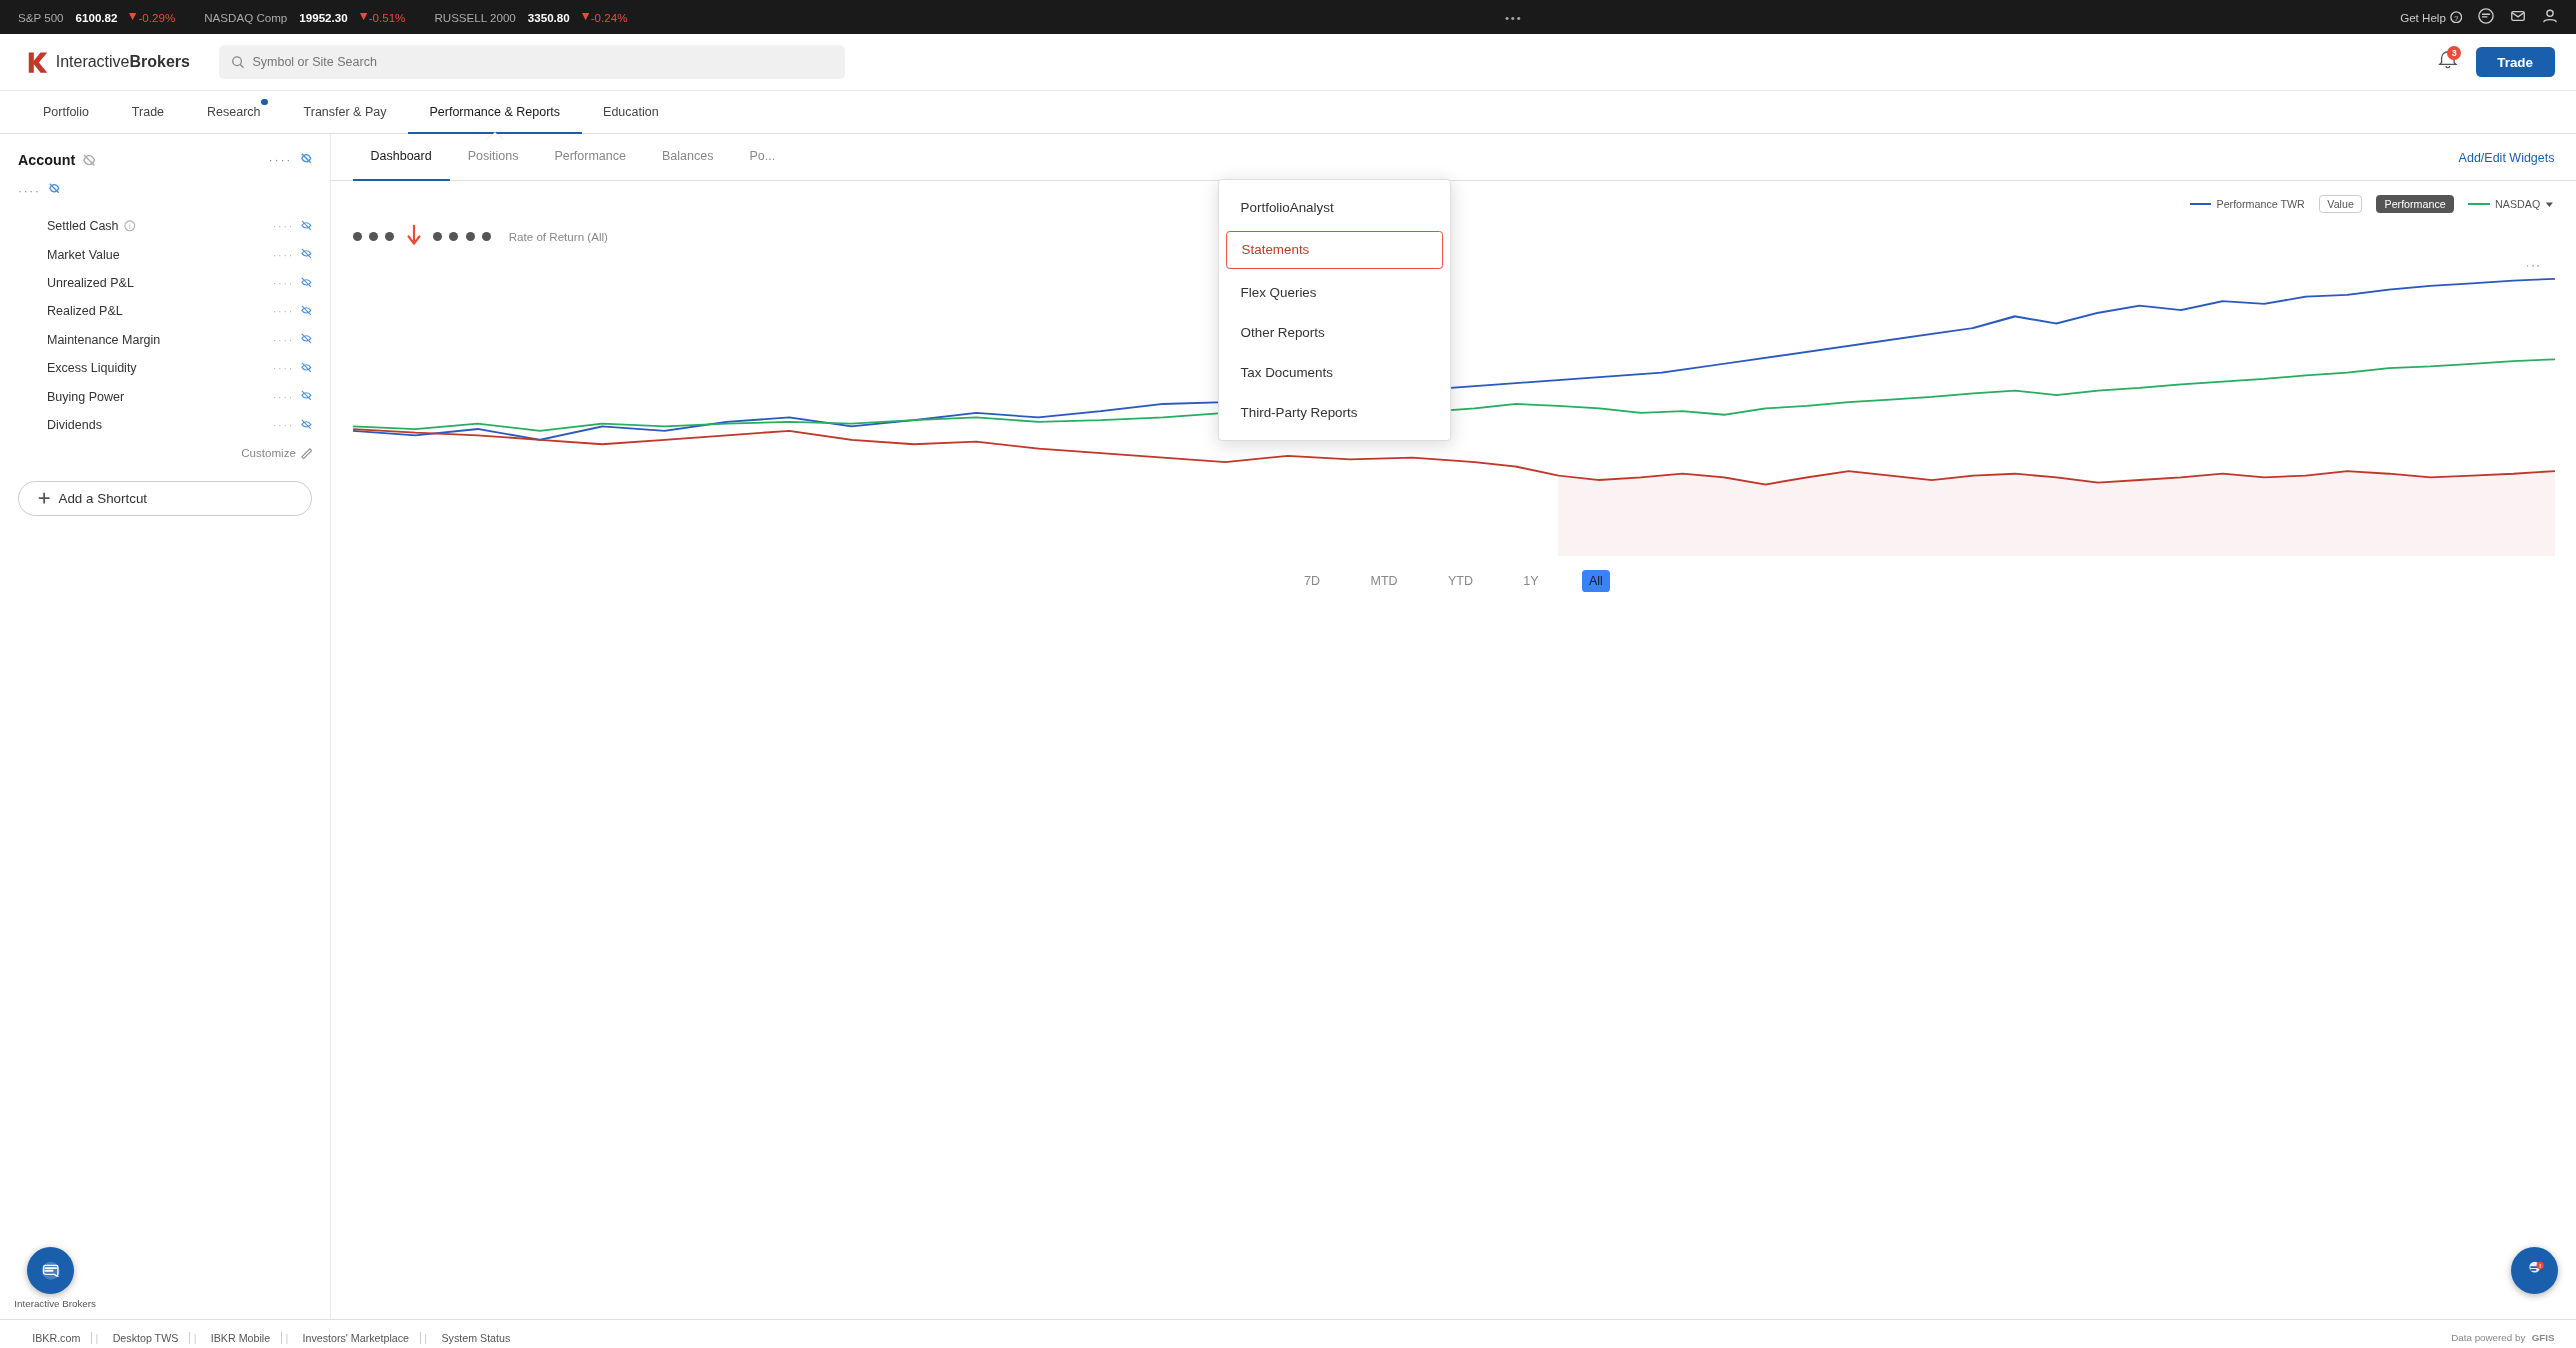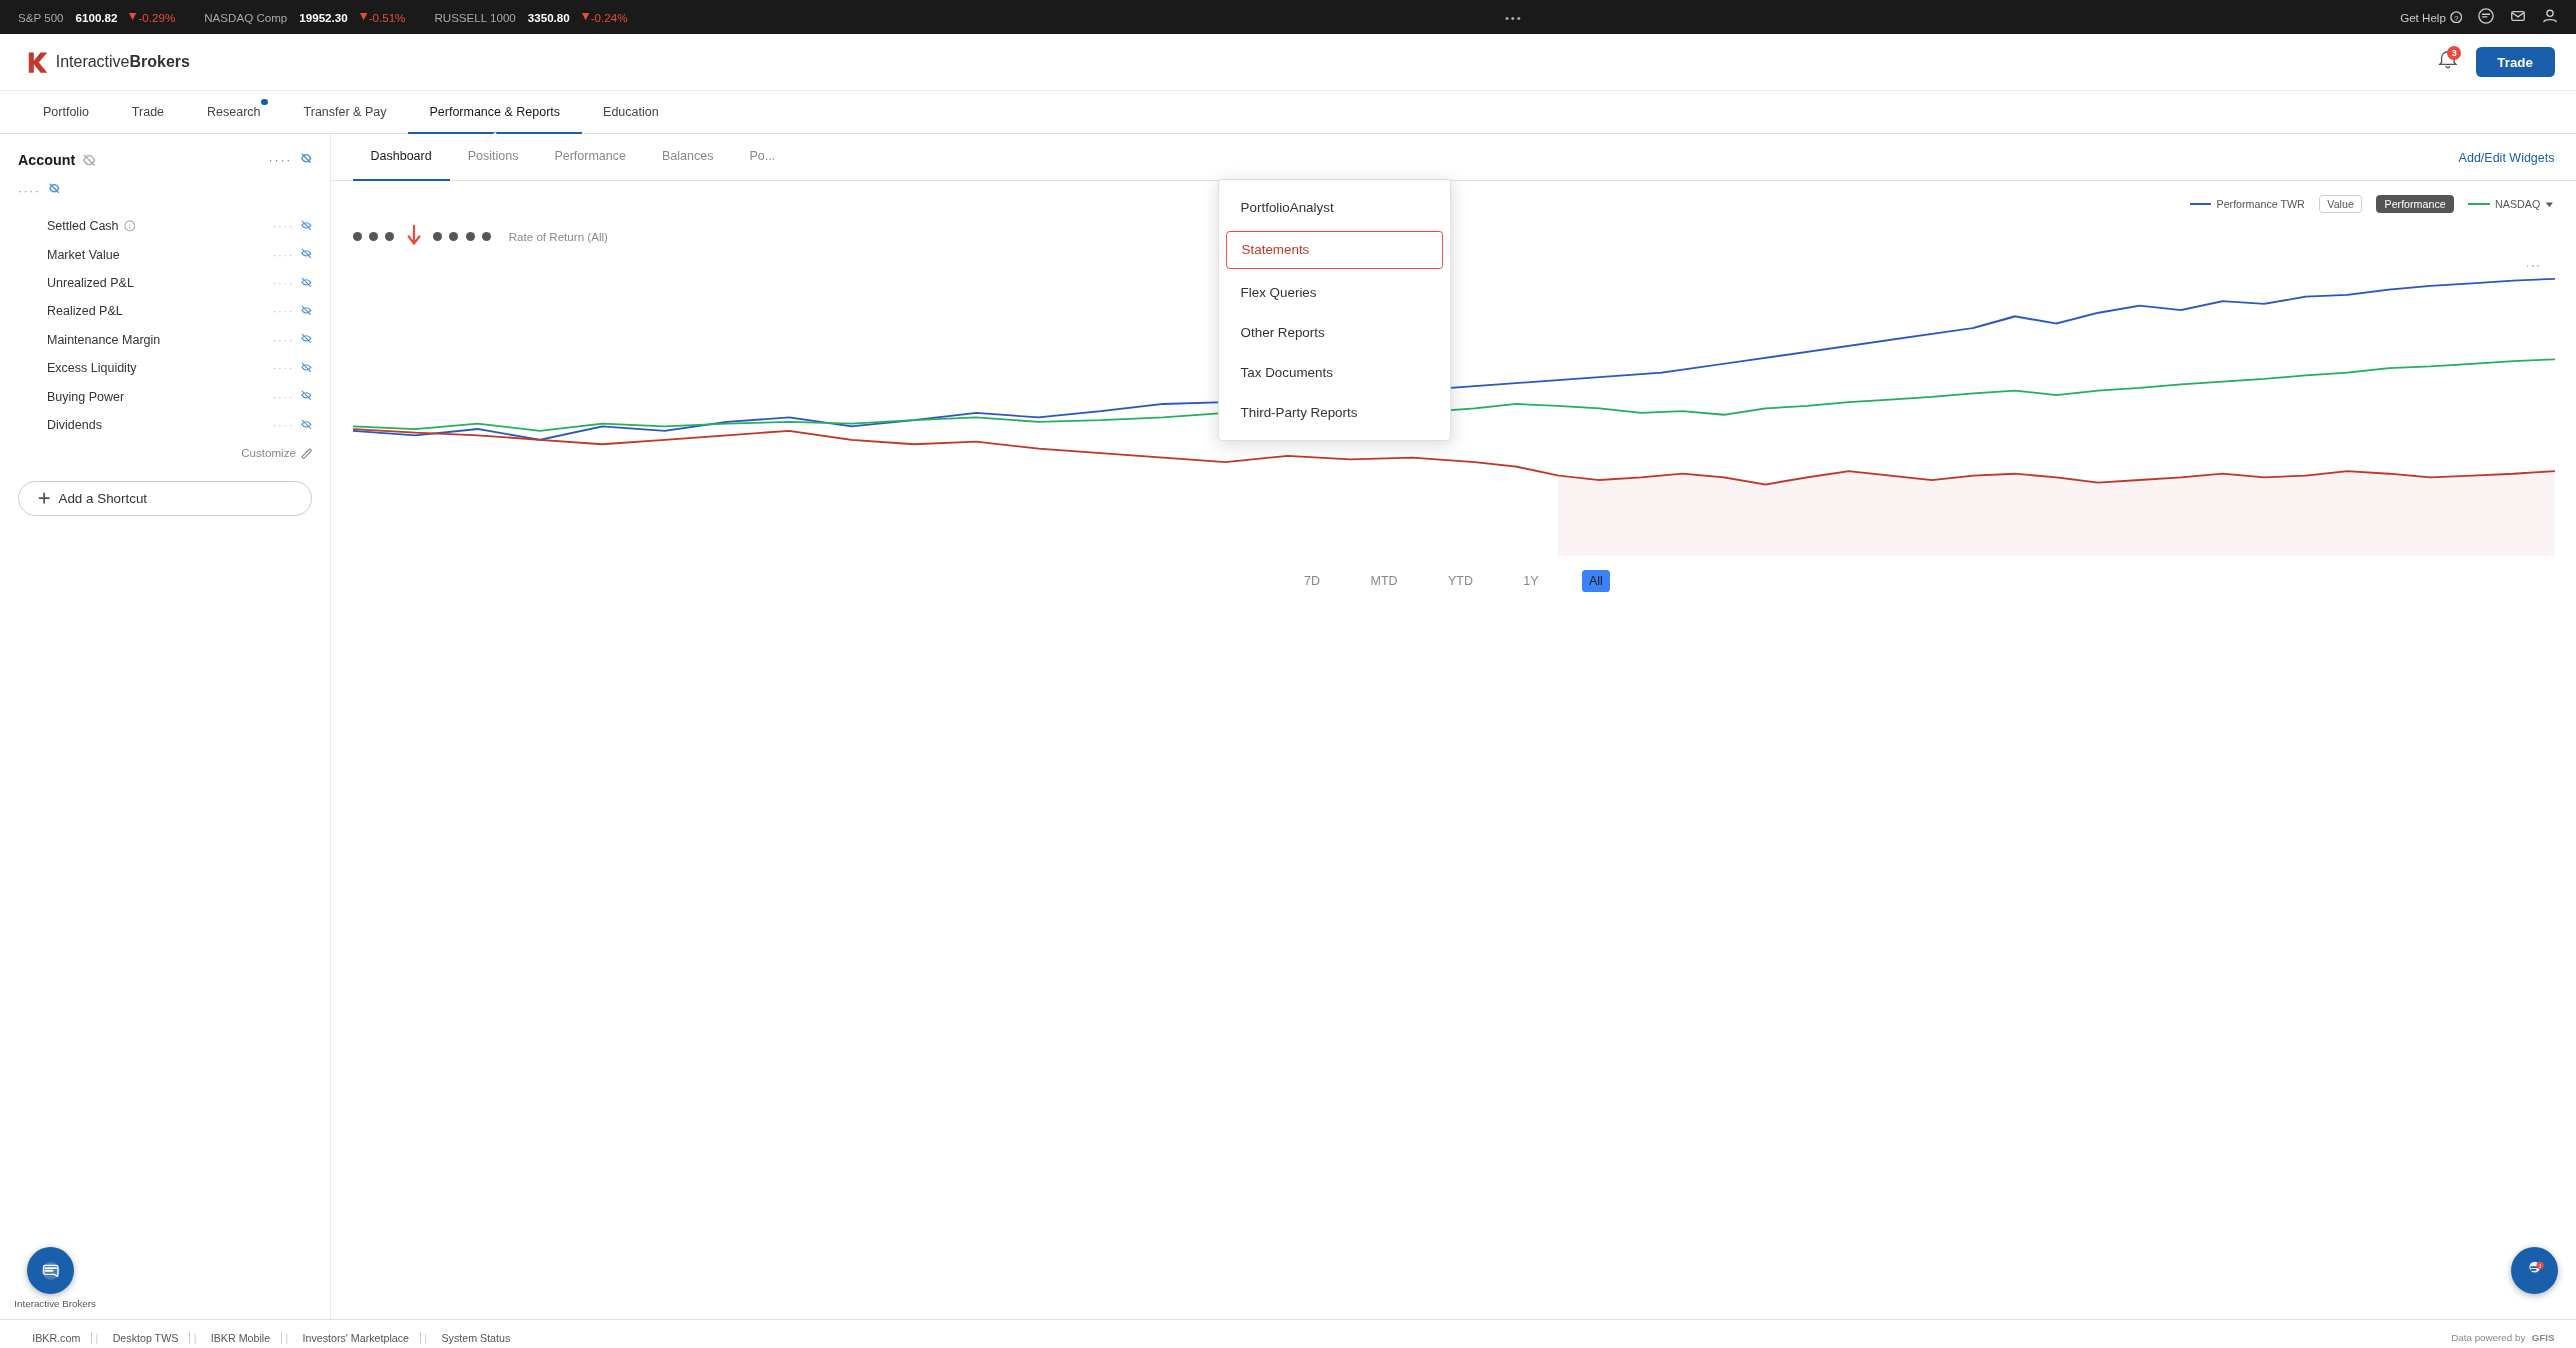--- a/index.html
+++ b/index.html
@@ -397,21 +397,21 @@
     <span class="ticker-label">NASDAQ Comp</span>
     <span class="ticker-value">19952.30</span>
     <span class="ticker-change down">
       <svg width="7.2" height="7.2" viewBox="0 0 8 8">
           <polygon points="4,8 0,0 8,0" fill="#e74c3c"></polygon>
         </svg>
       <span>-0.51%</span>
     </span>
   </div>
   <div class="ticker-item">
-    <span class="ticker-label">RUSSELL 1000</span>
+    <span class="ticker-label">RUSSELL 2000</span>
     <span class="ticker-value">3350.80</span>
     <span class="ticker-change down">
       <svg width="7.2" height="7.2" viewBox="0 0 8 8">
           <polygon points="4,8 0,0 8,0" fill="#e74c3c"></polygon>
         </svg>
       <span>-0.24%</span>
     </span>
   </div>
   <span class="ticker-more">•••</span>
   <div class="top-right-icons">
@@ -444,20 +444,27 @@
 </div>
 
 <div class="header">
   <div class="logo">
     <svg class="ib-logo-svg" viewBox="0 0 32 32" fill="none">
       <polygon points="8,4 8,28 14,28 14,18 22,28 30,28 20,16 30,4 22,4 14,14 14,4" fill="#c0392b"></polygon>
     </svg>
     <span style="font-size:16px;font-weight:400;color:#333;">
       <span>Interactive</span><strong>Brokers</strong>
     </span>
+  </div>
+  <div class="search-bar">
+    <svg width="14.3" height="14.3" viewBox="0 0 16 16" fill="none">
+      <circle cx="7" cy="7" r="5" stroke="#888" stroke-width="1.5"></circle>
+      <path d="M11 11l3 3" stroke="#888" stroke-width="1.5" stroke-linecap="round"></path>
+    </svg>
+    <input type="text" placeholder="Symbol or Site Search" style="">
   </div>
   <div class="header-right">
     <button class="bell-btn">
       <svg width="19.7" height="19.7" viewBox="0 0 22 22" fill="none">
         <path d="M11 2a7 7 0 0 1 7 7v5l2 2H2l2-2V9a7 7 0 0 1 7-7z" stroke="#555" stroke-width="1.5"></path>
         <path d="M9 18a2 2 0 0 0 4 0" stroke="#555" stroke-width="1.5"></path>
       </svg>
       <span class="bell-badge">3</span>
     </button>
     <button class="trade-btn">Trade</button>

